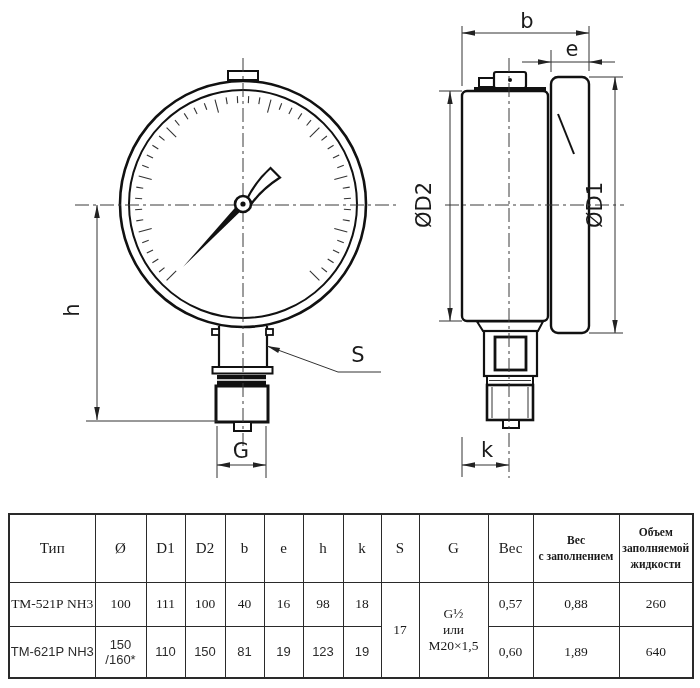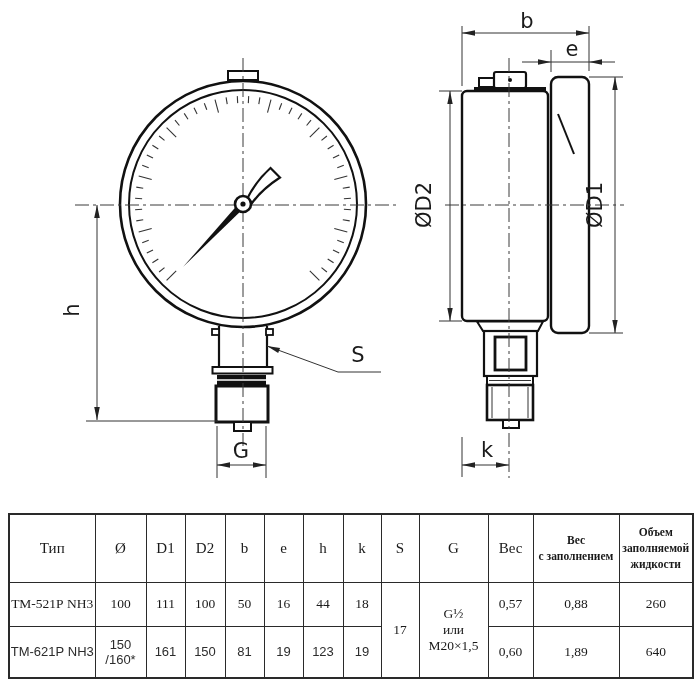--- a/index.html
+++ b/index.html
@@ -240,37 +240,37 @@
 с заполнением</th>
         <th class="small">Объем
 заполняемой
 жидкости</th>
       </tr>
       <tr class="r1">
         <td class="serif">ТМ-521Р NH3</td>
         <td class="serif">100</td>
         <td class="serif">111</td>
         <td class="serif">100</td>
-        <td class="serif">50</td>
+        <td class="serif">40</td>
         <td class="serif">16</td>
-        <td class="serif">44</td>
+        <td class="serif">98</td>
         <td class="serif">18</td>
         <td class="serif" rowspan="2">17</td>
         <td class="serif" rowspan="2">G½
 или
 M20×1,5</td>
         <td class="serif">0,57</td>
         <td class="serif">0,88</td>
         <td class="serif">260</td>
       </tr>
       <tr class="r2">
         <td class="sans">ТМ-621Р NH3</td>
         <td class="sans">150
 /160*</td>
-        <td class="sans">161</td>
+        <td class="sans">110</td>
         <td class="sans">150</td>
         <td class="sans">81</td>
         <td class="sans">19</td>
         <td class="sans">123</td>
         <td class="sans">19</td>
         <td class="serif">0,60</td>
         <td class="serif">1,89</td>
         <td class="serif">640</td>
       </tr>
     </tbody>

